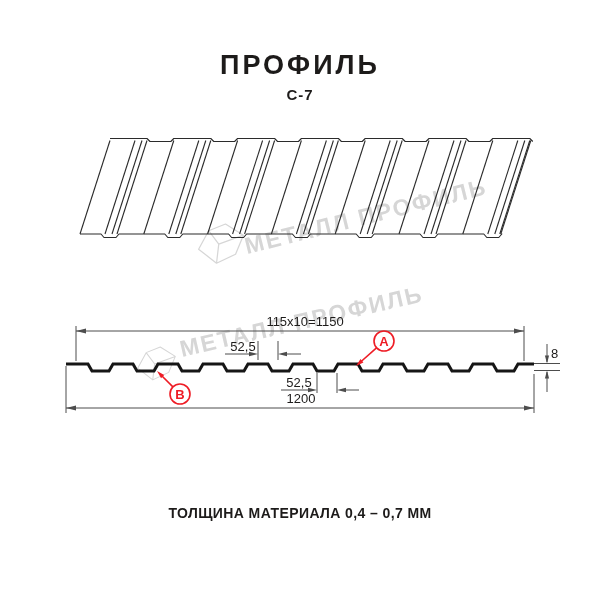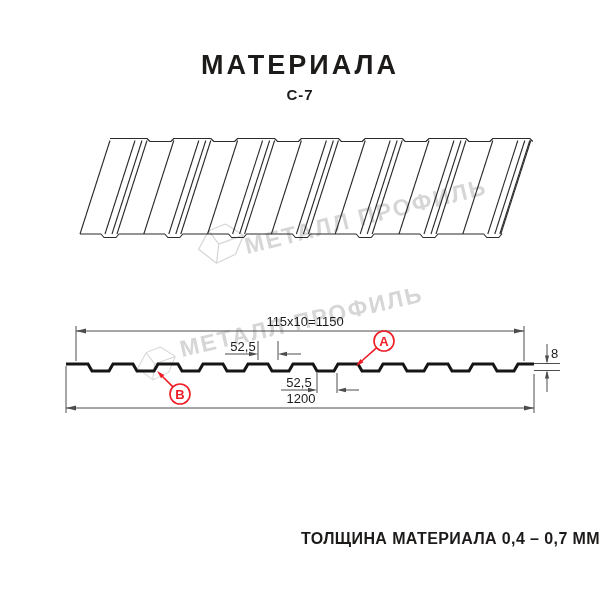--- a/index.html
+++ b/index.html
@@ -10,39 +10,39 @@
   .abs{position:absolute;}
   #title{
     top:50px;left:0;width:600px;text-align:center;
     font-size:27px;font-weight:700;letter-spacing:3px;color:#1d1b1a;
   }
   #subtitle{
     top:86px;left:0;width:600px;text-align:center;
     font-size:15px;font-weight:600;letter-spacing:1px;color:#1d1b1a;
   }
   #footer-note{
-    top:530px;left:0;width:600px;text-align:right;
-    font-size:16px;font-weight:700;letter-spacing:0.4px;color:#1d1b1a;
+    top:505px;left:0;width:600px;text-align:center;
+    font-size:14px;font-weight:700;letter-spacing:0.4px;color:#1d1b1a;
   }
   svg{position:absolute;top:0;left:0;}
   .dimline{stroke:#4d4d4d;stroke-width:1;fill:none;}
   .dimarrow{fill:#4d4d4d;stroke:none;}
   .dimtext{font-family:"Liberation Sans",sans-serif;font-size:13px;fill:#1d1b1a;}
   .profile{stroke:#161616;stroke-width:3;fill:none;stroke-linejoin:miter;}
   .sheetline{stroke:#2b2b2b;stroke-width:1.1;fill:none;stroke-linejoin:round;}
   .wm{fill:#d6d6d6;font-weight:700;font-size:23px;letter-spacing:2px;}
   .wmlogo{stroke:#d6d6d6;stroke-width:2.2;fill:none;stroke-linejoin:round;}
   .red{stroke:#ee1c25;fill:none;stroke-width:1.6;}
   .redfill{fill:#ee1c25;stroke:none;}
   .redletter{font-size:13px;font-weight:700;fill:#ee1c25;text-anchor:middle;}
 </style>
 </head>
 <body>
 
-<div id="title" class="abs">МАТЕРИАЛА</div>
+<div id="title" class="abs">ПРОФИЛЬ</div>
 <div id="subtitle" class="abs">С-7</div>
 
 <svg width="600" height="600" viewBox="0 0 600 600">
 
   <g>
     <path class="wmlogo" transform="translate(193,224) scale(0.56)" d="M10,45 L28,12 L58,0 L90,20 L76,54 L42,70 Z M28,12 L46,36 L90,20 M46,36 L42,70"></path>
     <text class="wm" x="247" y="254" transform="rotate(-14 247 254)">МЕТАЛЛ ПРОФИЛЬ</text>
   </g>
 
   <g>

